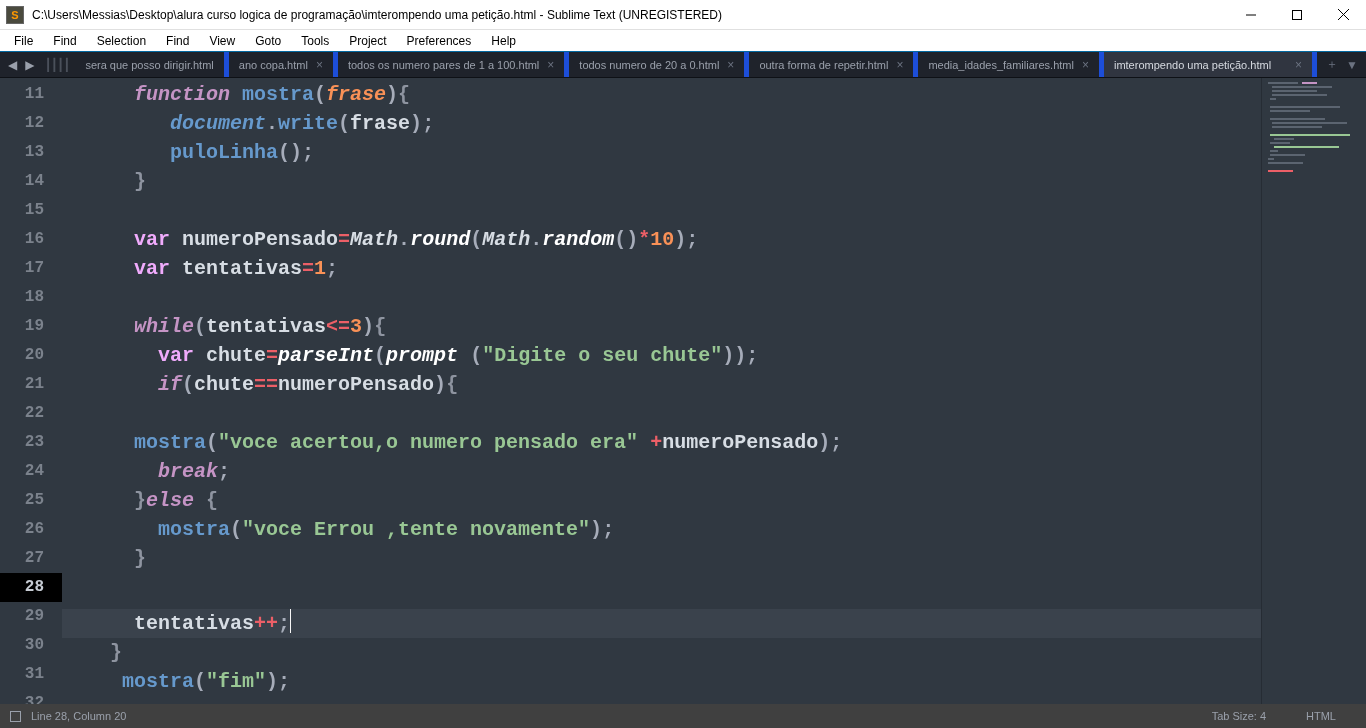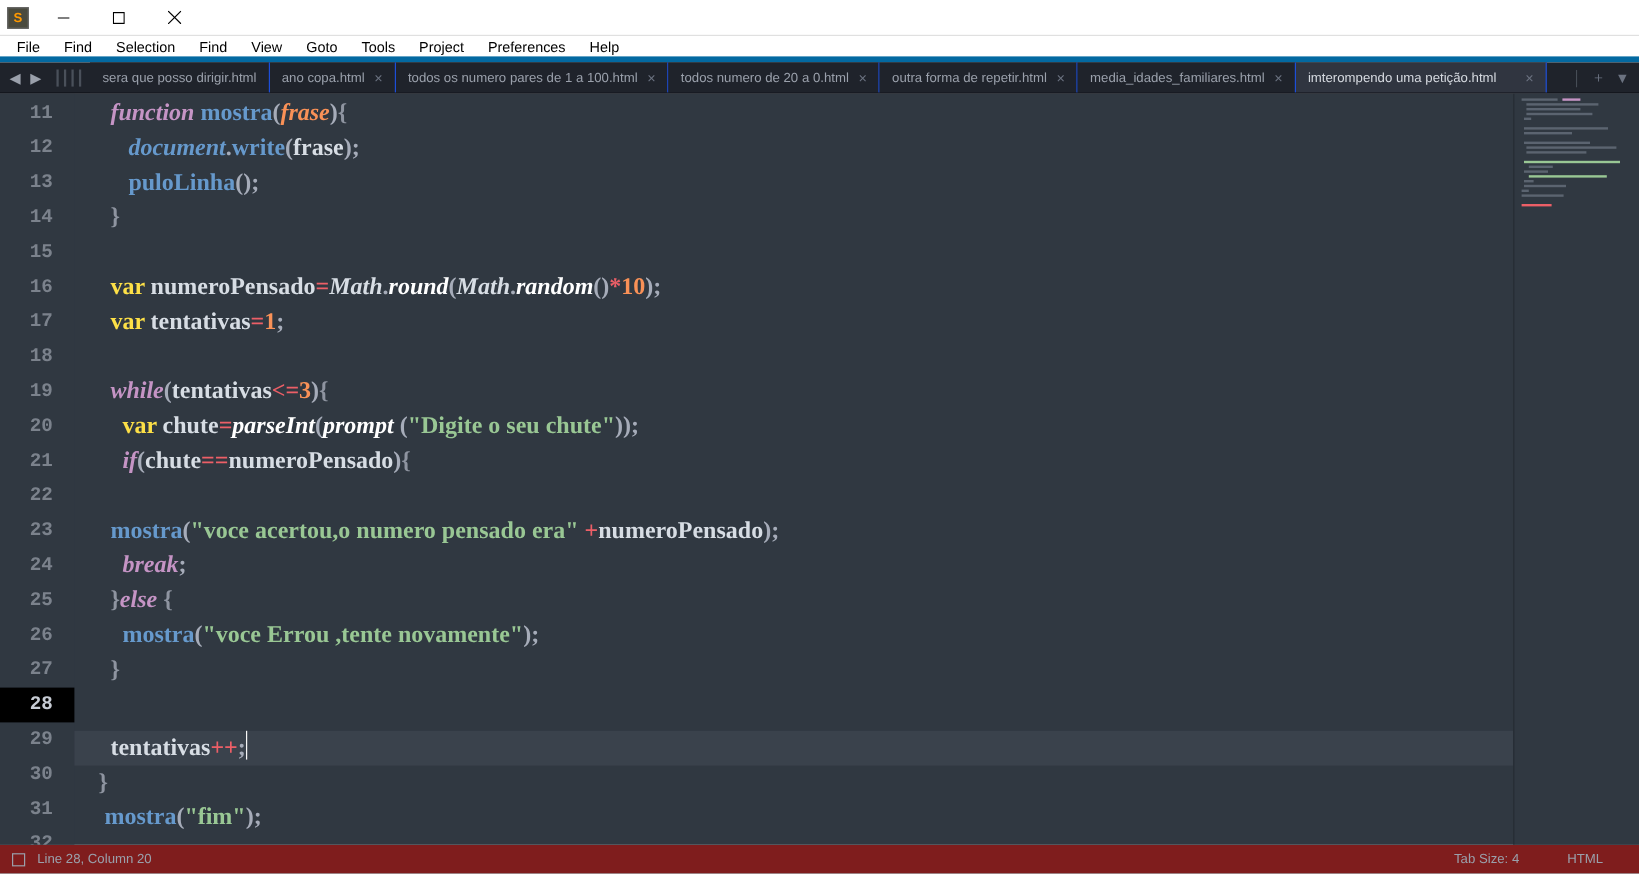--- a/index.html
+++ b/index.html
@@ -26,37 +26,37 @@
 .titlebar .win-controls { display: flex; }
 .titlebar .win-btn {
   width: 46px; height: 30px;
   display: flex; align-items: center; justify-content: center;
   font-size: 14px; font-family: "Segoe UI Symbol", "Segoe MDL2 Assets", sans-serif;
 }
 .titlebar .win-btn svg { stroke: #000; stroke-width: 1; fill: none; }
 .menubar {
   height: 22px; background: #ffffff;
   display: flex; align-items: center; padding-left: 4px;
-  border-bottom: 5px solid #0369a1;
+  border-bottom: 1px solid #0369a1;
 }
 .menubar .menu-item { padding: 2px 10px; font-size: 12px; color: #000; }
 .tabbar {
   height: 26px; background: #1f232b;
   display: flex; align-items: stretch;
   border-bottom: 1px solid #0e1116;
 }
 .nav-arrows {
   display: flex; align-items: center; color: #9aa0ab;
   padding: 0 6px; gap: 4px; font-size: 12px;
 }
 .nav-arrows .arrow { padding: 0 2px; }
 .nav-arrows .lines { letter-spacing: -1px; color: #4a505a; padding-left: 4px; }
 .tab {
   display: flex; align-items: center; padding: 0 10px;
-  color: #9aa0ab; font-size: 11px; border-right: 1px solid #1d4ed8;
+  color: #9aa0ab; font-size: 11px; border-right: 5px solid #1d4ed8;
   background: #1f232b; white-space: nowrap; position: relative;
 }
 .tab.active { background: #303540; color: #d6dae0; gap: 16px; }
 .tab .close { margin-left: 8px; color: #6b7280; font-size: 12px; }
 .tab-actions {
   margin-left: auto; display: flex; align-items: center;
   color: #6b7280; padding: 0 8px; gap: 8px; font-size: 12px;
 }
 .editor-area {
   flex: 1; background: #303841;
@@ -69,23 +69,23 @@
 }
 .gutter .ln { height: 29px; line-height: 29px; padding-right: 18px; }
 .gutter .ln.current { background: #000000; color: #c7ccd4; }
 .code {
   flex: 1; padding-top: 2px;
   font-family: Consolas, "Courier New", monospace;
   font-size: 20px; font-weight: bold;
   color: #d7dde4; white-space: pre;
   position: relative;
 }
-.code .line { height: 29px; line-height: 29px; font-family: Liberation Serif, serif; }
+.code .line { height: 29px; line-height: 29px; }
 .code .line.current { background: #3a424c; margin-top: 36px; }
-.st { color: #fde047; }
+.st { color: #f0abfc; }
 .kw { color: #c594c5; font-style: italic; }
 .fn { color: #6699cc; }
 .fn-i { color: #ffffff; font-style: italic; margin-top: 26px; }
 .id { color: #d7dde4; }
 .id-i { color: #d7dde4; font-style: italic; }
 .obj-i { color: #6699cc; font-style: italic; }
 .par-i { color: #f99157; font-style: italic; }
 .num { color: #f99157; }
 .str { color: #99c794; }
 .op { color: #ec5f67; }
@@ -97,36 +97,37 @@
   background: #303841; border-left: 1px solid #262c34;
 }
 .minimap svg { display: block; }
 .caret {
   display: inline-block; width: 0; height: 24px;
   border-left: 1.5px solid #f7f7f7; vertical-align: -4px;
   animation: blink 1s step-start infinite;
 }
 @keyframes blink { 50% { opacity: 0; } }
 .statusbar {
-  height: 24px; background: #7f1d1d; color: #9aa0ab;
+  height: 24px; background: #404040; color: #9aa0ab;
   display: flex; align-items: center; font-size: 11px;
   padding: 0 10px;
   justify-content: space-between;
 }
 .statusbar .sb-left { display: flex; align-items: center; gap: 10px; }
 .statusbar .sb-icon {
   width: 11px; height: 11px; border: 1px solid #9aa0ab;
 }
 .statusbar .sb-right { margin-left: auto; display: flex; gap: 40px; padding-right: 20px; }
 </style>
 </head>
 <body>
 
 <div class="titlebar">
   <div class="app-icon">S</div>
+  <div class="title-text">C:\Users\Messias\Desktop\alura curso logica de programação\imterompendo uma petição.html - Sublime Text (UNREGISTERED)</div>
   <div class="win-controls">
     <div class="win-btn">
         <svg width="10" height="10">
           <line x1="0" y1="5" x2="10" y2="5"></line>
         </svg>
       </div>
     <div class="win-btn">
         <svg width="10" height="10">
           <rect x="0.5" y="0.5" width="9" height="9"></rect>
         </svg>

